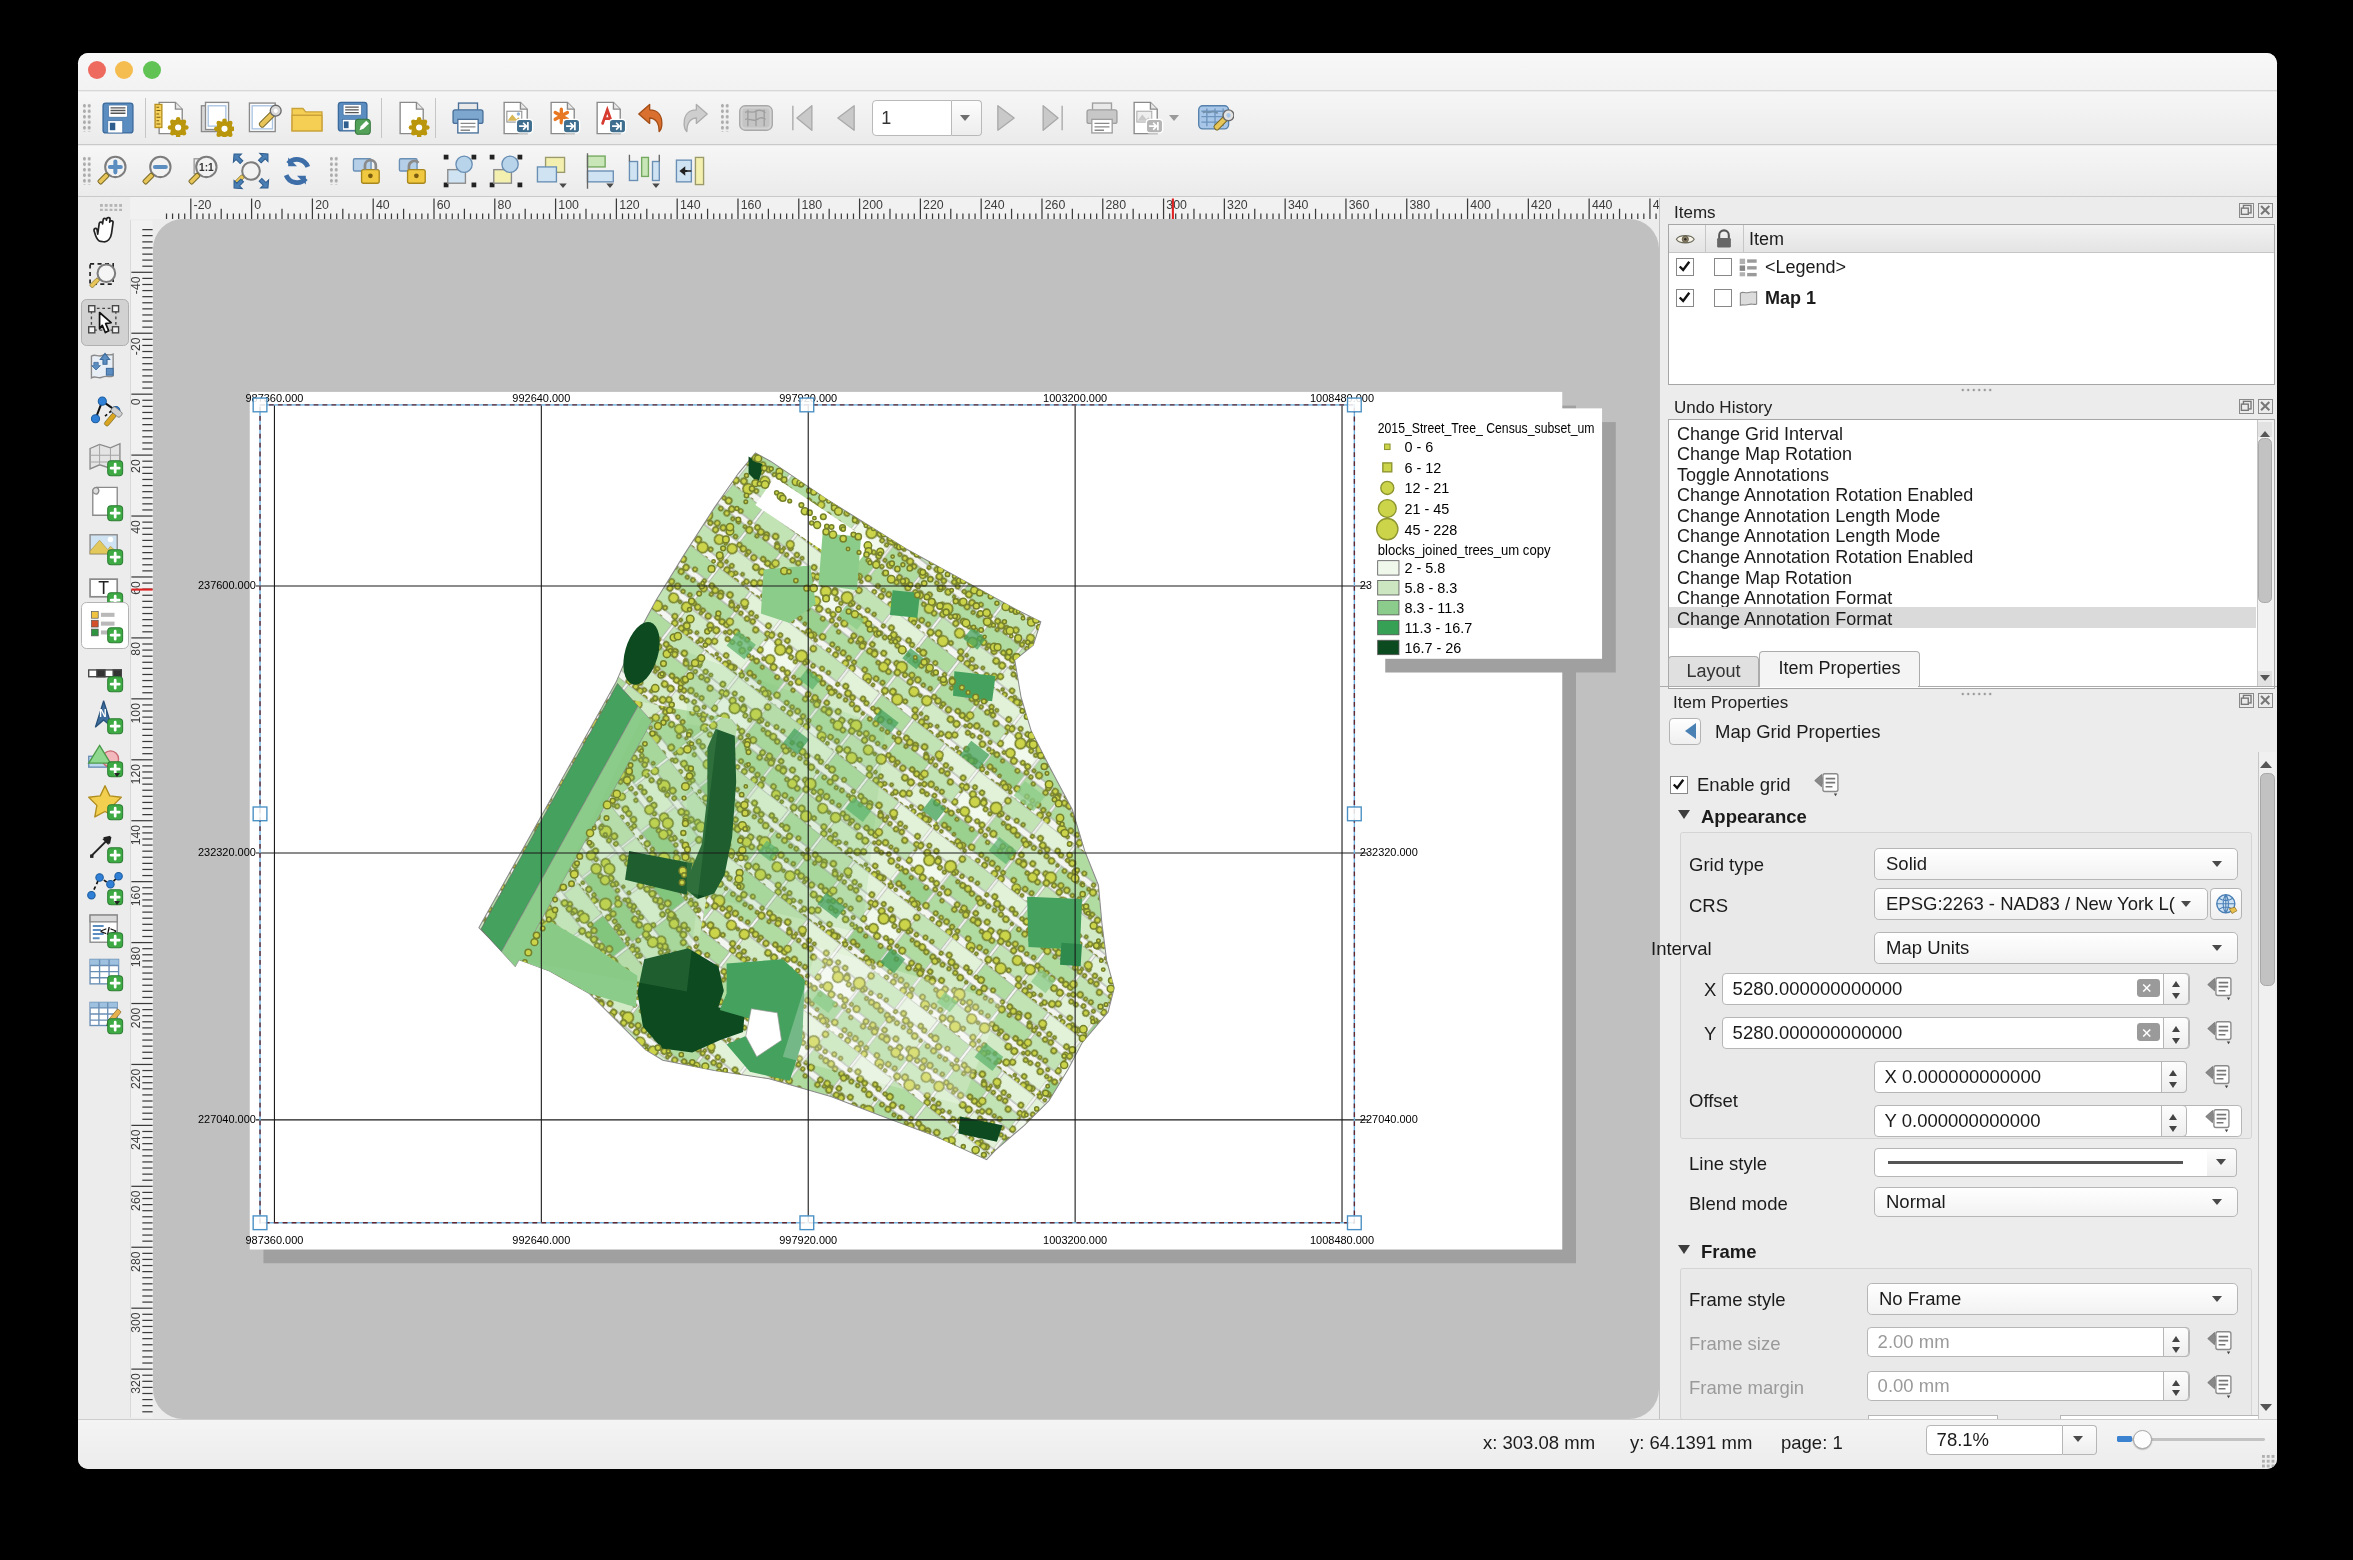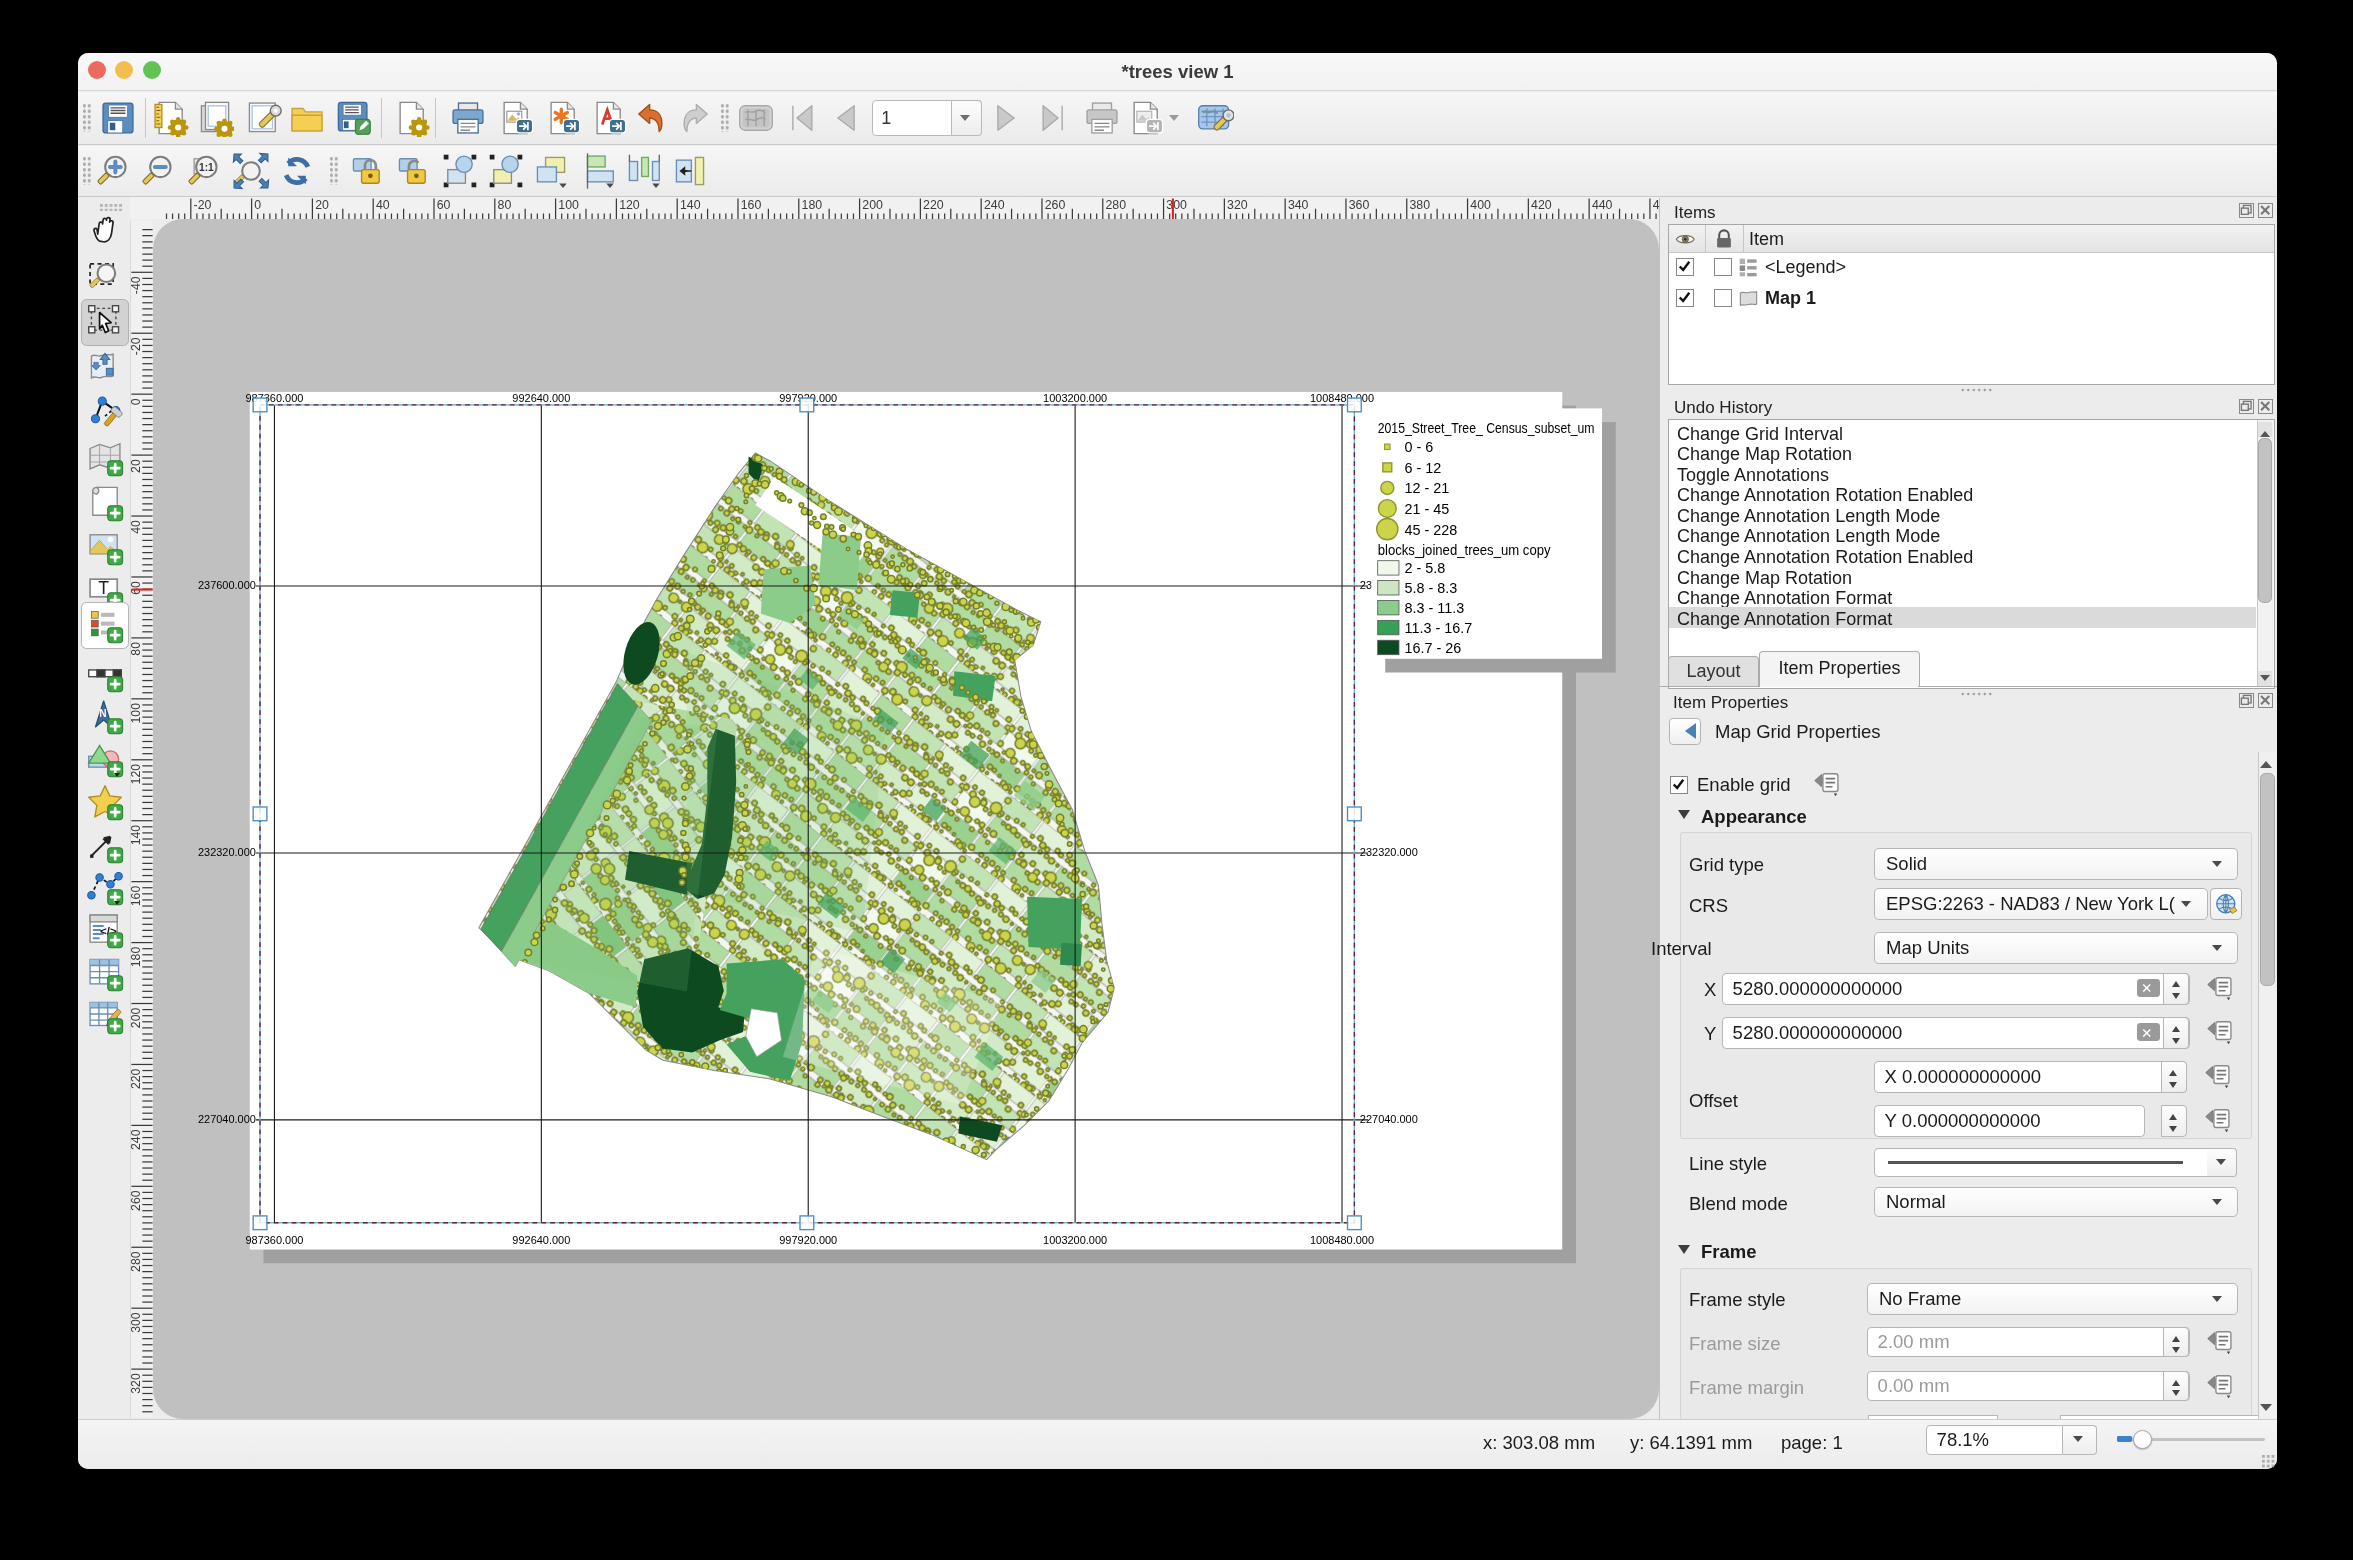--- a/index.html
+++ b/index.html
@@ -14,21 +14,20 @@
 .spin .lab{position:absolute;left:9.6px;top:50%;transform:translateY(-50%);}
 .cb{position:absolute;width:18px;height:18px;background:#fff;border:1.4px solid #888;}
 .panlab{position:absolute;white-space:nowrap;font-size:17px;color:#222;}
 .wbtn{position:absolute;width:15px;height:15px;border:1.4px solid #8a8a8a;background:#ececec;}
 </style></head><body>
 <div id="win">
     <div style="position:absolute;left:0;top:0;width:2199px;height:38px;background:linear-gradient(#f8f8f8,#f2f2f2);border-bottom:0.7px solid #d8d8d8;"></div>
     <div style="position:absolute;left:9.6px;top:8.2px;width:18px;height:18px;border-radius:9px;background:#ee6a5f;"></div>
     <div style="position:absolute;left:37px;top:8.2px;width:18px;height:18px;border-radius:9px;background:#f5bd4f;"></div>
     <div style="position:absolute;left:65px;top:8.2px;width:18px;height:18px;border-radius:9px;background:#61c354;"></div>
-    <div class="txt" style="left:0;top:7.5px;width:2199px;text-align:center;font-size:18.5px;font-weight:bold;color:#3a3a3a;">*trees view 1</div>
     <div style="position:absolute;left:0;top:39px;width:2199px;height:53px;background:linear-gradient(#f6f6f6,#ebebeb);border-bottom:0.7px solid #c9c9c9;"></div>
     <div style="position:absolute;left:0;top:93px;width:2199px;height:51px;background:linear-gradient(#f6f6f6,#ebebeb);border-bottom:0.7px solid #c9c9c9;"></div>
     <div class="ic" style="left:21px;top:46px;"><svg width="38" height="38" viewBox="0 0 56 56">
         <rect x="6" y="6" width="44" height="44" rx="4" fill="#5b8dc0" stroke="#3c6a9c" stroke-width="2"></rect>
 <rect x="14" y="9" width="28" height="18" rx="2" fill="#fff" stroke="#3c6a9c"></rect>
 <path d="M17 13h22M17 17h22M17 21h22" stroke="#555" stroke-width="2"></path>
 <rect x="13" y="32" width="22" height="18" fill="#fff" stroke="#3c6a9c"></rect>
 <rect x="16" y="35" width="8" height="11" fill="#2e5d8e"></rect>
       </svg></div>
     <div class="vsep1" style="left:67px;top:45px;"></div>
@@ -2032,21 +2031,21 @@
     <div style="position:absolute;left:2083px;top:1008px;width:26px;height:32px;background:linear-gradient(#fdfdfd,#eee);border:1.4px solid #b6b6b6;border-radius:0 4.1px 4.1px 0;"></div>
     <div style="position:absolute;left:2091px;top:1013px;width:0;height:0;border:4.8px solid transparent;border-bottom:6.2px solid #444;"></div>
     <div style="position:absolute;left:2091px;top:1029px;width:0;height:0;border:4.8px solid transparent;border-top:6.2px solid #444;"></div>
     <div style="position:absolute;left:2125px;top:1010px;"><svg width="30" height="27.4" viewBox="0 0 44 40">
         <path d="M4 14l10-9v5h6v8h-6v5z" fill="#888" stroke="#666"></path>
         <rect x="16" y="4" width="22" height="26" rx="3" fill="#fdfdfd" stroke="#8a8a8a" stroke-width="2"></rect>
         <path d="M20 11h14M20 17h14M20 23h10" stroke="#777" stroke-width="2.4"></path>
         <path d="M32 33l5 0-2.5 4z" fill="#444"></path>
       </svg></div>
     <div class="txt" style="left:1611px;top:1037px;font-size:18.5px;color:#1b1b1b;">Offset</div>
-    <div class="spin" style="left:1796px;top:1052px;width:271px;height:32px;color:#1b1b1b;">
+    <div class="spin" style="left:1796px;top:1052px;width:368px;height:32px;color:#1b1b1b;">
       <span class="lab">Y 0.000000000000</span>
     </div>
     <div style="position:absolute;left:2083px;top:1052px;width:26px;height:32px;background:linear-gradient(#fdfdfd,#eee);border:1.4px solid #b6b6b6;border-radius:0 4.1px 4.1px 0;"></div>
     <div style="position:absolute;left:2091px;top:1057px;width:0;height:0;border:4.8px solid transparent;border-bottom:6.2px solid #444;"></div>
     <div style="position:absolute;left:2091px;top:1073px;width:0;height:0;border:4.8px solid transparent;border-top:6.2px solid #444;"></div>
     <div style="position:absolute;left:2125px;top:1054px;"><svg width="30" height="27.4" viewBox="0 0 44 40">
         <path d="M4 14l10-9v5h6v8h-6v5z" fill="#888" stroke="#666"></path>
         <rect x="16" y="4" width="22" height="26" rx="3" fill="#fdfdfd" stroke="#8a8a8a" stroke-width="2"></rect>
         <path d="M20 11h14M20 17h14M20 23h10" stroke="#777" stroke-width="2.4"></path>
         <path d="M32 33l5 0-2.5 4z" fill="#444"></path>

